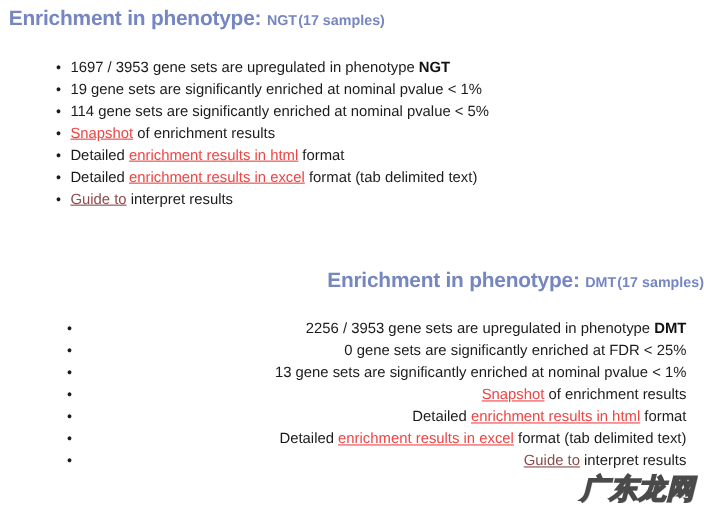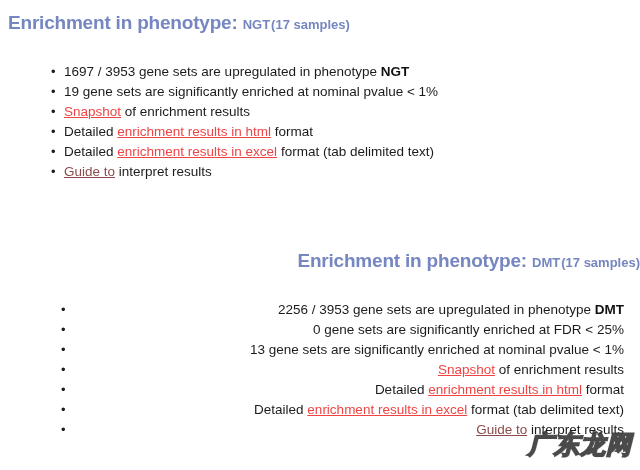--- a/index.html
+++ b/index.html
@@ -30,21 +30,21 @@
   }
   #section-0 { top: 8px; }
   #section-1 { top: 246px; text-align: right; }
 
   .heading {
     margin: 0;
     padding: 0 0 0 8px;
     color: #7586c1;
     font-size: 19px;
     font-weight: bold;
-    line-height: 30px;
+    line-height: 20px;
     letter-spacing: -0.2px;
     white-space: nowrap;
   }
   .heading .suffix {
     font-size: 13px;
     font-weight: bold;
     letter-spacing: 0px;
     color: #7586c1;
   }
   .heading .suffix .samples {
@@ -124,20 +124,21 @@
 <div class="page">
 
   <div class="section" id="section-0">
     <h2 class="heading">
       <span>Enrichment in phenotype:</span>
       <span class="suffix"><span>NGT</span><span class="samples">(17 samples)</span></span>
     </h2>
     <ul class="bullets">
         <li><span>1697 / 3953 gene sets are upregulated in phenotype </span><b>NGT</b></li>
         <li><span>19 gene sets are significantly enriched at nominal pvalue &lt; 1%</span></li>
+        <li><span>114 gene sets are significantly enriched at nominal pvalue &lt; 5%</span></li>
         <li><a class="lnk blue" href="#">Snapshot</a><span> of enrichment results</span></li>
         <li><span>Detailed </span><a class="lnk blue" href="#">enrichment results in html</a><span> format</span></li>
         <li><span>Detailed </span><a class="lnk blue" href="#">enrichment results in excel</a><span> format (tab delimited text)</span></li>
         <li><a class="lnk maroon" href="#">Guide to</a><span> interpret results</span></li>
       </ul>
   </div>
 
   <div class="section" id="section-1">
     <h2 class="heading">
       <span>Enrichment in phenotype:</span>

